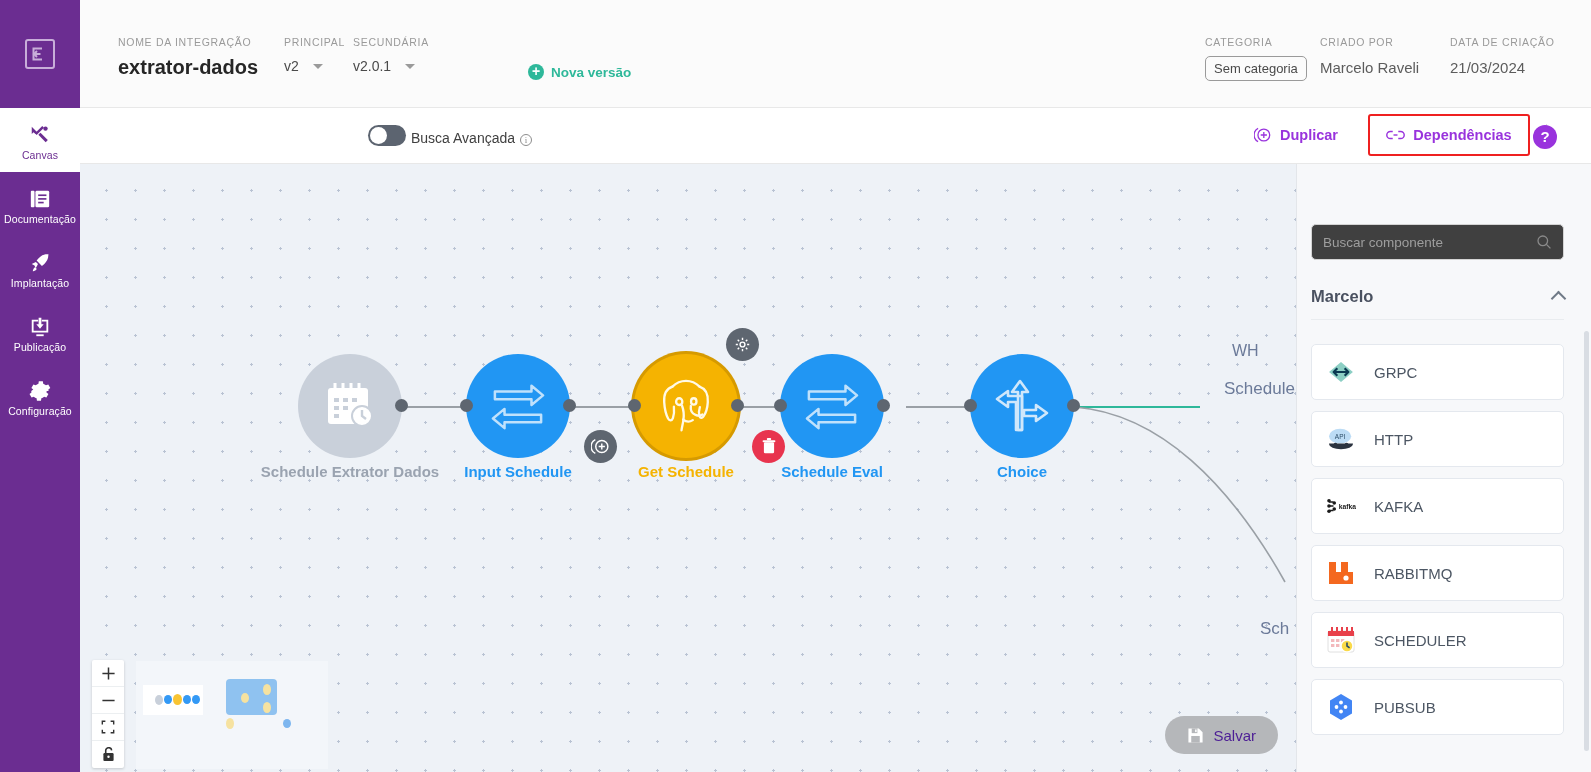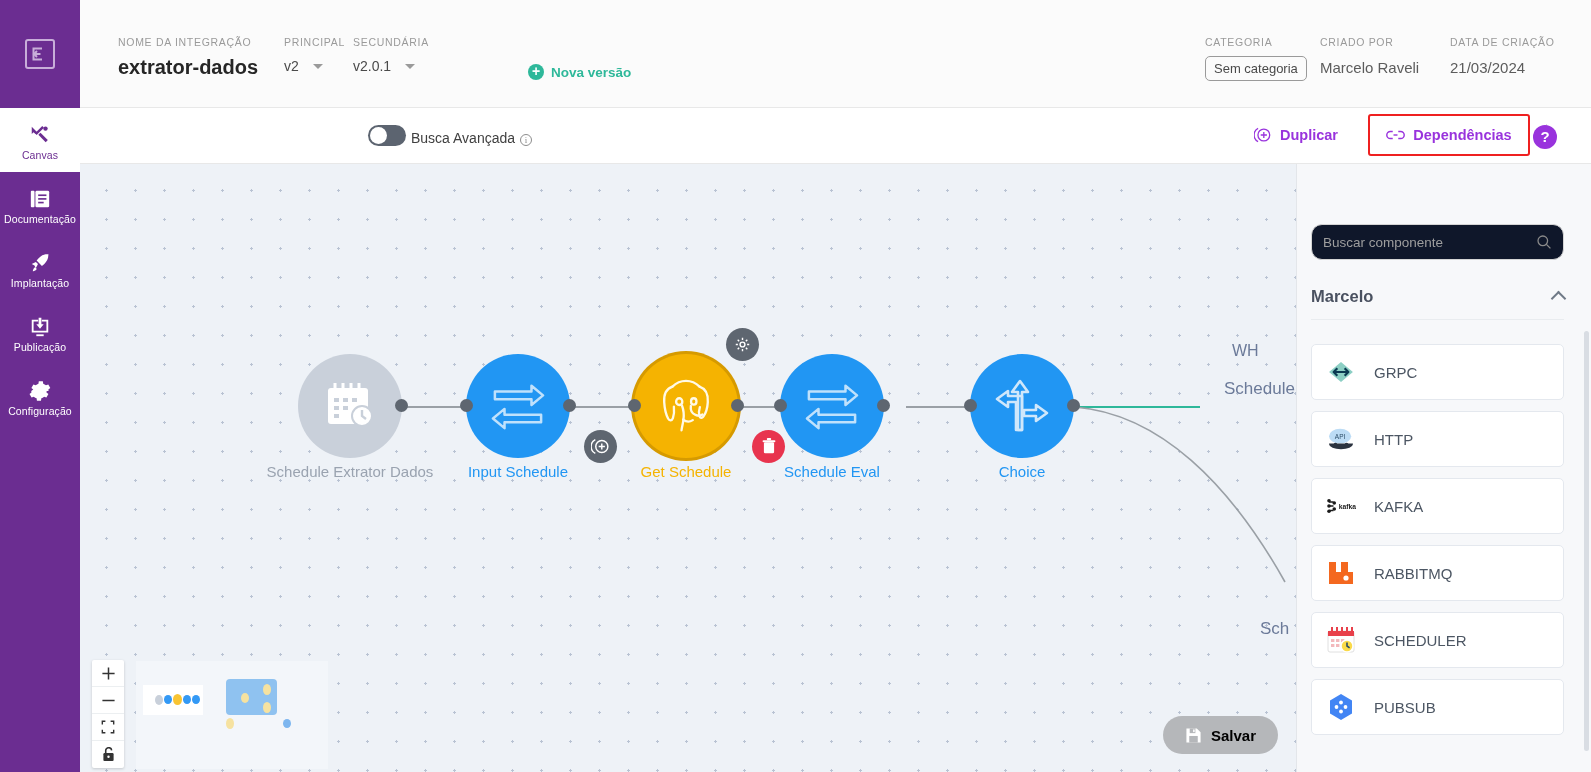--- a/index.html
+++ b/index.html
@@ -125,21 +125,21 @@
     overflow: hidden;
   }
   .edge { position: absolute; height: 2px; background: #9aa0a6; }
   .node { position: absolute; width: 104px; height: 104px; }
   .node .circ {
     width: 104px; height: 104px; border-radius: 50%;
     display: flex; align-items: center; justify-content: center;
   }
   .node .caption {
     position: absolute; left: -40px; width: 184px; top: 108px;
-    text-align: center; font-size: 15px; font-weight: normal; line-height: 19px;
+    text-align: center; font-size: 15px; font-weight: bold; line-height: 19px;
   }
   .port {
     position: absolute; width: 13px; height: 13px; border-radius: 50%;
     background: #5e6670; top: 45px;
   }
   .port.in { left: -6px; } .port.out { right: -6px; }
   .arrowhead {
     position: absolute; width: 0; height: 0;
     border-top: 4px solid transparent; border-bottom: 4px solid transparent;
     border-left: 7px solid #9aa0a6;
@@ -168,41 +168,41 @@
   #minimap {
     position: absolute; left: 56px; bottom: 3px; width: 192px; height: 108px;
     background: #f3f6fa;
   }
   .mm-view { position: absolute; background: #ffffff; }
   .mm-sel  { position: absolute; background: #8fc2f0; border-radius: 4px; }
   .mm-dot  { position: absolute; border-radius: 50%; }
 
   #salvar {
     position: absolute; right: 18px; bottom: 18px; height: 38px;
-    background: #b5b7ba; border-radius: 19px; color: #000000;
+    background: #b5b7ba; border-radius: 19px; color: #4c1d95;
     display: flex; align-items: center; gap: 9px; padding: 0 22px;
-    font-size: 15px; font-weight: bold; cursor: pointer;
+    font-size: 15px; font-weight: normal; cursor: pointer;
   }
 
   
   #rpanel {
     position: absolute; left: 1296px; top: 164px; width: 295px; height: 608px;
     background: #f7f8fa; border-left: 1px solid #e3e6ea;
   }
   #tabs { position: absolute; left: 14px; top: 14px; width: 245px; height: 33px;
           display: flex; border-radius: 5px; overflow: hidden; }
   .tab {
     flex: 1; display: flex; align-items: center; justify-content: center;
     font-size: 13.5px; font-weight: bold; cursor: pointer;
     background: #fff; color: #57606b; border: 1px solid #e6e8eb;
   }
   .tab.active { background: #9933dd; color: #fff; border-color: #9933dd; }
   #comp-search {
     position: absolute; left: 14px; top: 60px; width: 253px; height: 36px;
-    border: 1px solid #d4d4d4; border-radius: 11px; background: #0f172a;
+    border: 1px solid #d4d4d4; border-radius: 5px; background: #404040;
     display: flex; align-items: center; padding: 0 11px; cursor: text;
   }
   #comp-search .ph { flex: 1; font-size: 13.5px; color: #9e9e9e; }
   #group-hdr {
     position: absolute; left: 14px; top: 110px; width: 253px; height: 46px;
     display: flex; align-items: center; justify-content: space-between;
     cursor: pointer; border-bottom: 1px solid #e9ecef;
   }
   #group-hdr .gt { font-size: 16.5px; font-weight: bold; color: #4a5160; }
   .chevron-up { width: 11px; height: 11px; border-left: 2px solid #707a87;

